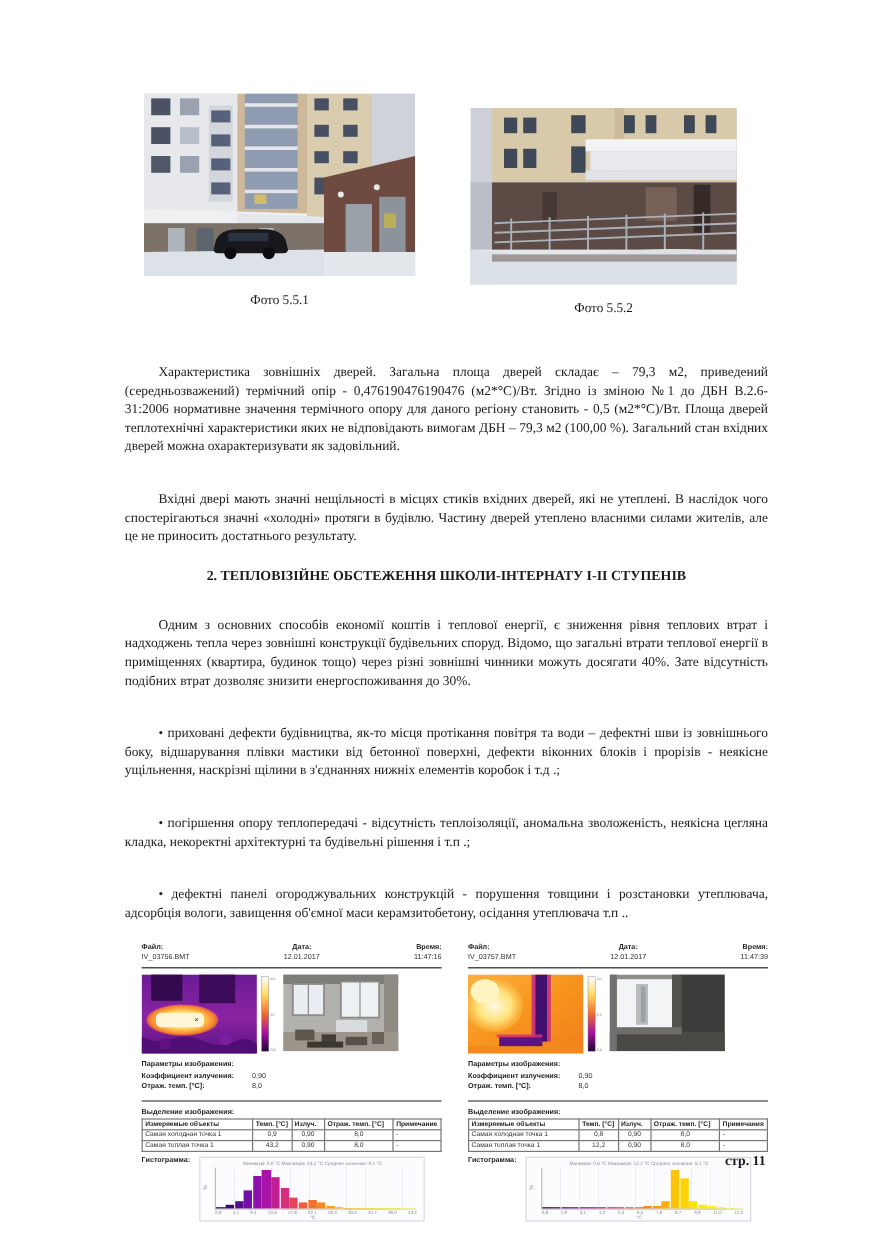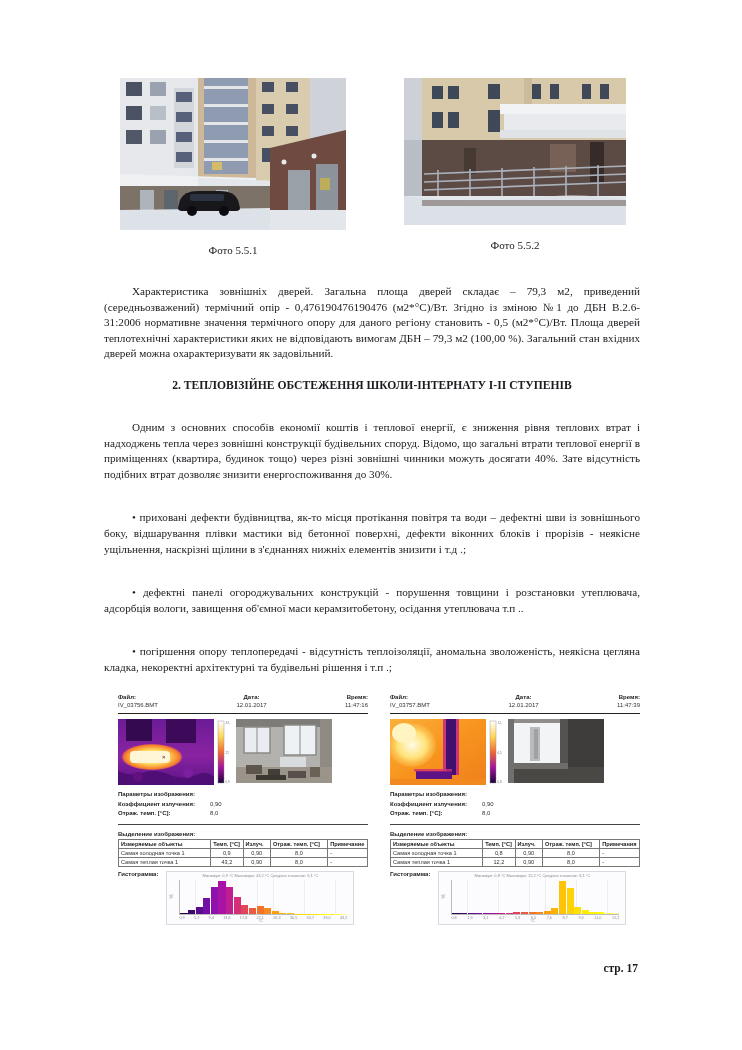--- a/index.html
+++ b/index.html
@@ -123,21 +123,21 @@
         <polygon points="0,132 150,130 150,152 0,152" fill="#dde2e8"></polygon>
 
         <path d="M60 122 q4 -9 18 -9 h22 q14 0 18 9 l2 8 q0 3 -4 3 h-54 q-4 0 -4 -3 z" fill="#17171c"></path>
         <rect x="70" y="116" width="34" height="7" rx="2" fill="#2c3340"></rect>
         <circle cx="72" cy="133" r="5" fill="#0c0c10"></circle>
           <circle cx="104" cy="133" r="5" fill="#0c0c10"></circle>
       </svg>
       <figcaption class="photo-caption">Фото 5.5.1</figcaption>
     </figure>
 
-    <figure class="photo-fig" style="margin:0">
+    <figure class="photo-fig" style="margin:12px">
       <svg width="222" height="147" viewBox="0 0 222 147">
         <rect width="222" height="147" fill="#cdd1d7"></rect>
 
         <rect x="18" y="0" width="204" height="62" fill="#d8c9ab"></rect>
         <rect x="28" y="8" width="11" height="13" fill="#3f4857"></rect>
           <rect x="44" y="8" width="11" height="13" fill="#3f4857"></rect>
         <rect x="84" y="6" width="12" height="15" fill="#3f4857"></rect>
         <rect x="128" y="6" width="9" height="15" fill="#3f4857"></rect>
           <rect x="146" y="6" width="9" height="15" fill="#3f4857"></rect>
         <rect x="178" y="6" width="9" height="15" fill="#3f4857"></rect>
@@ -173,28 +173,29 @@
 
         <rect x="0" y="118" width="222" height="29" fill="#e4e8ed"></rect>
         <path d="M0 118 q60 8 120 2 q60 -6 102 2 l0 25 l-222 0 z" fill="#dce1e8"></path>
         <rect x="18" y="122" width="204" height="6" fill="#6e5c55" opacity="0.55"></rect>
       </svg>
       <figcaption class="photo-caption">Фото 5.5.2</figcaption>
     </figure>
   </div>
 
   <p class="para indent gap-lg">Характеристика зовнішніх дверей. Загальна площа дверей складає – 79,3 м2, приведений (середньозважений) термічний опір - 0,476190476190476 (м2*°С)/Вт. Згідно  із зміною №1 до ДБН В.2.6-31:2006 нормативне значення термічного опору для даного регіону становить - 0,5 (м2*°С)/Вт. Площа дверей теплотехнічні характеристики яких не відповідають вимогам ДБН – 79,3 м2 (100,00 %). Загальний стан вхідних дверей можна охарактеризувати як задовільний.</p>
+  <p class="para indent gap-md">Вхідні двері мають значні нещільності в місцях стиків вхідних дверей, які не утеплені. В наслідок чого спостерігаються значні «холодні» протяги в будівлю. Частину дверей утеплено власними силами жителів, але це не приносить достатнього результату.</p>
 
   <h2 class="heading">2. ТЕПЛОВІЗІЙНЕ ОБСТЕЖЕННЯ ШКОЛИ-ІНТЕРНАТУ І-ІІ СТУПЕНІВ</h2>
 
   <p class="para indent">Одним з основних способів економії коштів і теплової енергії, є зниження рівня теплових втрат і надходжень тепла через зовнішні конструкції будівельних споруд. Відомо, що загальні втрати теплової енергії в приміщеннях (квартира, будинок тощо) через різні зовнішні чинники можуть досягати 40%. Зате відсутність подібних втрат дозволяє знизити енергоспоживання до 30%.</p>
   <div class="bullets">
-    <p class="para indent">• приховані дефекти будівництва, як-то місця протікання повітря та води – дефектні шви із зовнішнього боку, відшарування плівки мастики від бетонної поверхні, дефекти віконних блоків і прорізів - неякісне ущільнення, наскрізні щілини в з'єднаннях нижніх елементів знизити і т.д .;</p>
+    <p class="para indent">• приховані дефекти будівництва, як-то місця протікання повітря та води – дефектні шви із зовнішнього боку, відшарування плівки мастики від бетонної поверхні, дефекти віконних блоків і прорізів - неякісне ущільнення, наскрізні щілини в з'єднаннях нижніх елементів коробок і т.д .;</p>
+    <p class="para indent">• погіршення опору теплопередачі - відсутність теплоізоляції, аномальна зволоженість, неякісна цегляна кладка, некоректні архітектурні та будівельні рішення і т.п .;</p>
     <p class="para indent">• дефектні панелі огороджувальних конструкцій - порушення товщини і розстановки утеплювача, адсорбція вологи, завищення об'ємної маси керамзитобетону, осідання утеплювача т.п ..</p>
-    <p class="para indent">• погіршення опору теплопередачі - відсутність теплоізоляції, аномальна зволоженість, неякісна цегляна кладка, некоректні архітектурні та будівельні рішення і т.п .;</p>
   </div>
 
   <div class="panels">
 
     <div class="panel">
       <div class="panel-head">
         <div class="ph-col">
           <b>Файл:</b>
           <span>IV_03756.BMT</span>
         </div>
@@ -489,13 +490,13 @@
               <span>11,0</span>
               <span>12,2</span>
             </div>
           <div class="hist-xlab">°C</div>
         </div>
       </div>
     </div>
   </div>
 </div>
 
-<div class="footer">стр. 17</div>
+<div class="footer">стр. 11</div>
 
 </body></html>

